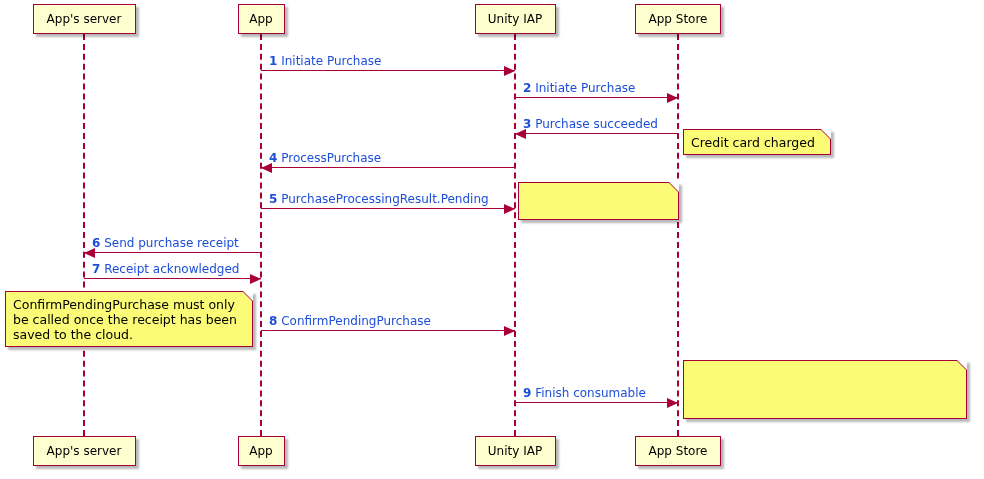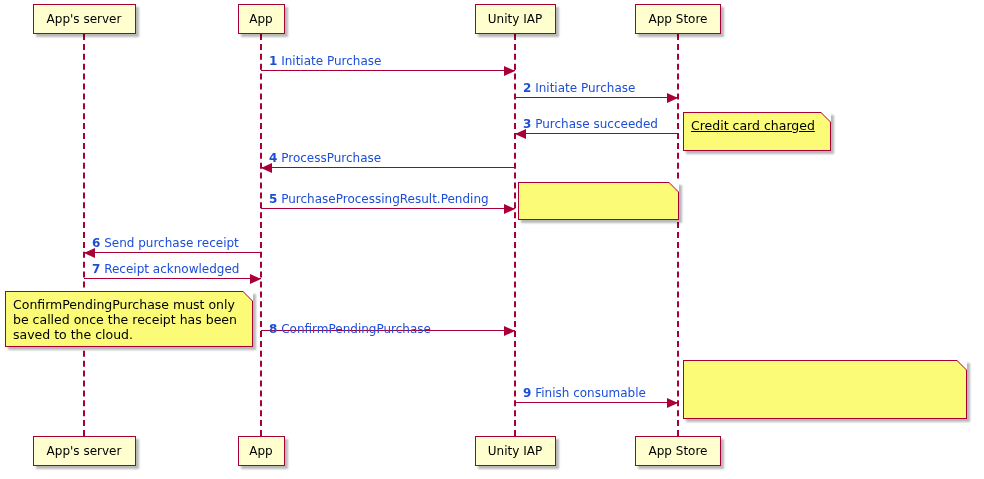--- a/index.html
+++ b/index.html
@@ -165,28 +165,28 @@
       <div class="arrowhead right" style="top: 204px; left: 504px;"></div>
       <div class="msg-label" style="top: 193px; left: 269px;"><span class="num">5</span> <span>PurchaseProcessingResult.Pending</span></div>
       <div class="msg" style="left: 84px; top: 252px; width: 177px;"></div>
       <div class="arrowhead left" style="top: 248px; left: 84px;"></div>
       <div class="msg-label" style="top: 237px; left: 92px;"><span class="num">6</span> <span>Send purchase receipt</span></div>
       <div class="msg" style="left: 84px; top: 278px; width: 177px;"></div>
       <div class="arrowhead right" style="top: 274px; left: 250px;"></div>
       <div class="msg-label" style="top: 263px; left: 92px;"><span class="num">7</span> <span>Receipt acknowledged</span></div>
       <div class="msg" style="left: 261px; top: 330px; width: 254px;"></div>
       <div class="arrowhead right" style="top: 326px; left: 504px;"></div>
-      <div class="msg-label" style="top: 315px; left: 269px; margin-top: 8px;"><span class="num">8</span> <span>ConfirmPendingPurchase</span></div>
+      <div class="msg-label" style="top: 315px; left: 269px;"><span class="num">8</span> <span>ConfirmPendingPurchase</span></div>
       <div class="msg" style="left: 515px; top: 402px; width: 163px;"></div>
       <div class="arrowhead right" style="top: 398px; left: 667px;"></div>
       <div class="msg-label" style="top: 387px; left: 523px;"><span class="num">9</span> <span>Finish consumable</span></div>
     </div>
 
   <div class="layer" id="notes-layer">
-      <div class="note" style="left: 683px; top: 112px; width: 148px; height: 39px; text-decoration: underline;"><div>Credit card charged</div><span class="fold"></span><span class="fold-inner"></span></div>
+      <div class="note" style="left: 683px; top: 129px; width: 148px; height: 26px;"><div>Credit card charged</div><span class="fold"></span><span class="fold-inner"></span></div>
       <div class="note" style="left: 518px; top: 182px; width: 161px; height: 38px;"><span class="fold"></span><span class="fold-inner"></span></div>
       <div class="note" style="left: 5px; top: 291px; width: 248px; height: 56px;"><div>ConfirmPendingPurchase must only
 be called once the receipt has been
 saved to the cloud.</div><span class="fold"></span><span class="fold-inner"></span></div>
       <div class="note" style="left: 683px; top: 360px; width: 284px; height: 59px;"><span class="fold"></span><span class="fold-inner"></span></div>
     </div>
 
 </div>
 
 </body></html>

